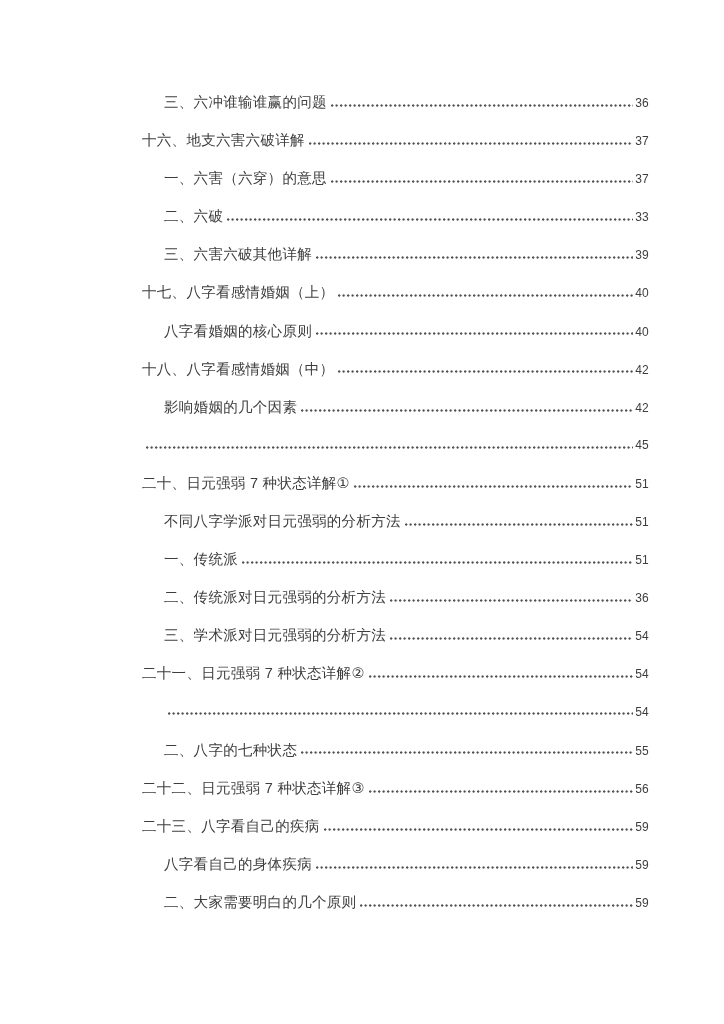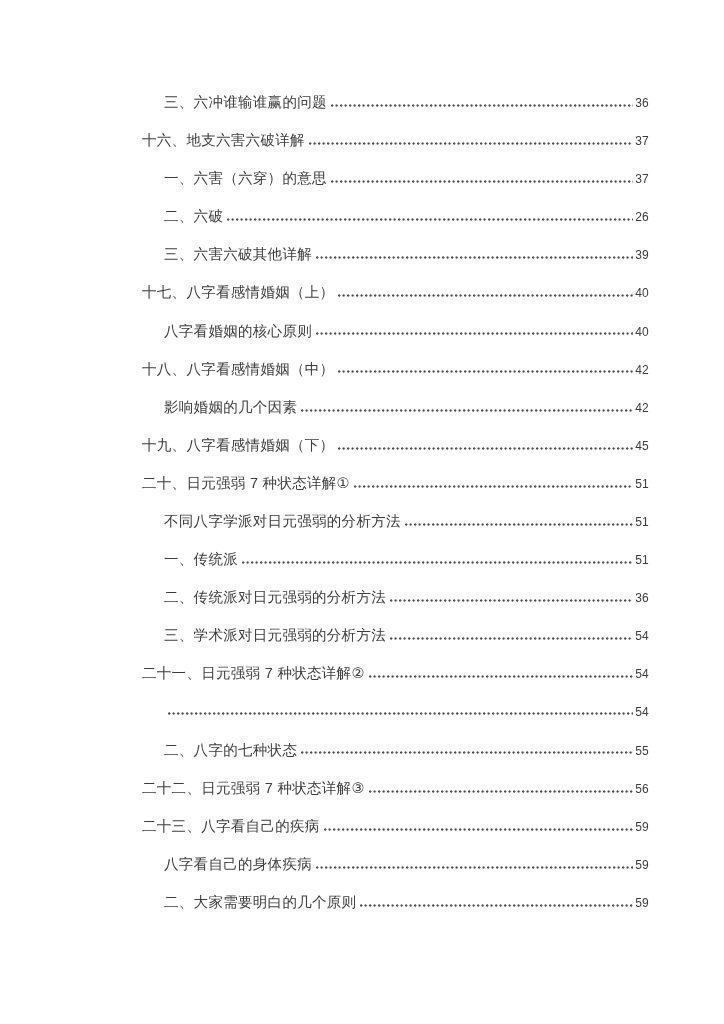--- a/index.html
+++ b/index.html
@@ -83,21 +83,21 @@
       <span class="pageno">37</span>
     </div>
       <div class="toc-row level-1">
       <span class="toc-label">一、六害（六穿）的意思</span>
       <span class="dots"></span>
       <span class="pageno">37</span>
     </div>
       <div class="toc-row level-1">
       <span class="toc-label">二、六破</span>
       <span class="dots"></span>
-      <span class="pageno">26</span>
+      <span class="pageno">33</span>
     </div>
       <div class="toc-row level-1">
       <span class="toc-label">三、六害六破其他详解</span>
       <span class="dots"></span>
       <span class="pageno">39</span>
     </div>
       <div class="toc-row level-0">
       <span class="toc-label">十七、八字看感情婚姻（上）</span>
       <span class="dots"></span>
       <span class="pageno">40</span>
@@ -111,21 +111,20 @@
       <span class="toc-label">十八、八字看感情婚姻（中）</span>
       <span class="dots"></span>
       <span class="pageno">42</span>
     </div>
       <div class="toc-row level-1">
       <span class="toc-label">影响婚姻的几个因素</span>
       <span class="dots"></span>
       <span class="pageno">42</span>
     </div>
       <div class="toc-row level-0">
-      <span class="toc-label">十九、八字看感情婚姻（下）</span>
       <span class="dots"></span>
       <span class="pageno">45</span>
     </div>
       <div class="toc-row level-0">
       <span class="toc-label">二十、日元强弱 7 种状态详解①</span>
       <span class="dots"></span>
       <span class="pageno">51</span>
     </div>
       <div class="toc-row level-1">
       <span class="toc-label">不同八字学派对日元强弱的分析方法</span>

